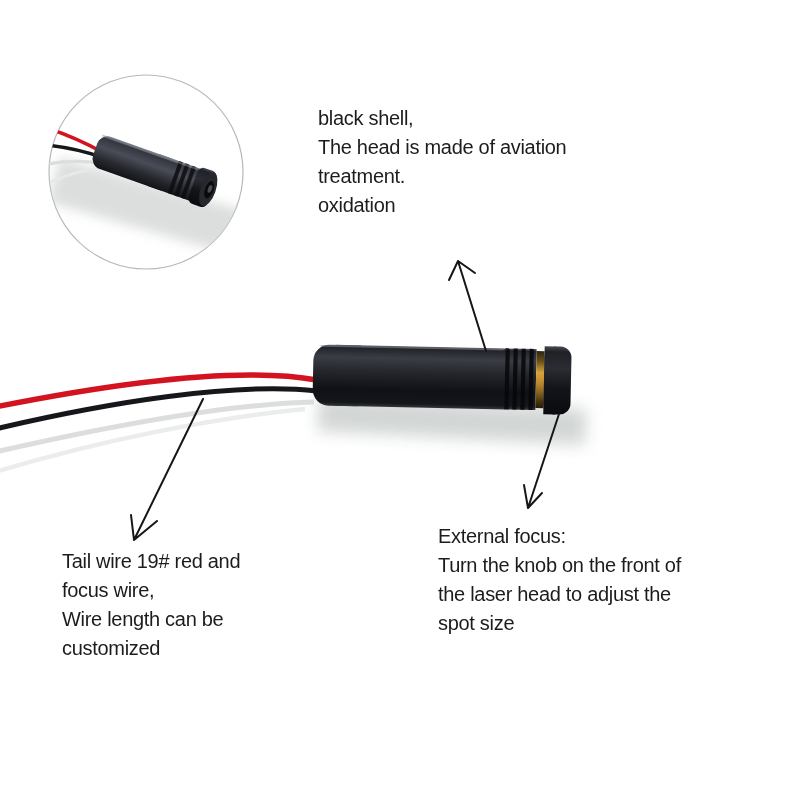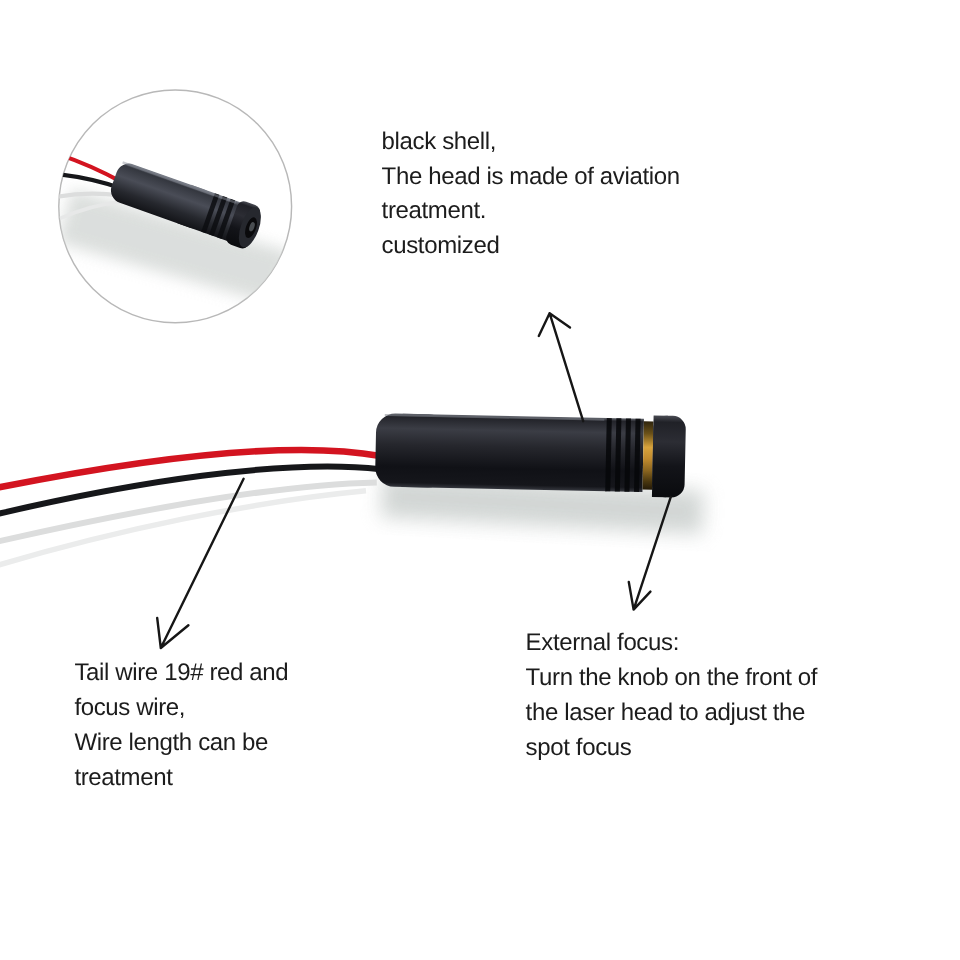--- a/index.html
+++ b/index.html
@@ -127,30 +127,30 @@
       <path d="M 486,351 L 458,261 M 458,261 L 449,280 M 458,261 L 475,273"></path>
       <path d="M 203,399 L 134,540 M 134,540 L 131,515 M 134,540 L 157,521"></path>
       <path d="M 559,414 L 528,508 M 528,508 L 524,485 M 528,508 L 542,493"></path>
     </g>
   </svg>
 
   <div class="note" style="left:318px;top:104px">
     <div>black shell,</div>
     <div>The head is made of aviation</div>
     <div>treatment.</div>
-    <div>customized</div>
+    <div>oxidation</div>
   </div>
 
   <div class="note" style="left:62px;top:547px">
     <div>Tail wire 19# red and</div>
     <div>focus wire,</div>
     <div>Wire length can be</div>
-    <div>treatment</div>
+    <div>customized</div>
   </div>
 
   <div class="note" style="left:438px;top:522px">
     <div>External focus:</div>
     <div>Turn the knob on the front of</div>
     <div>the laser head to adjust the</div>
-    <div>spot focus</div>
+    <div>spot size</div>
   </div>
 
 </div>
 
 </body></html>

